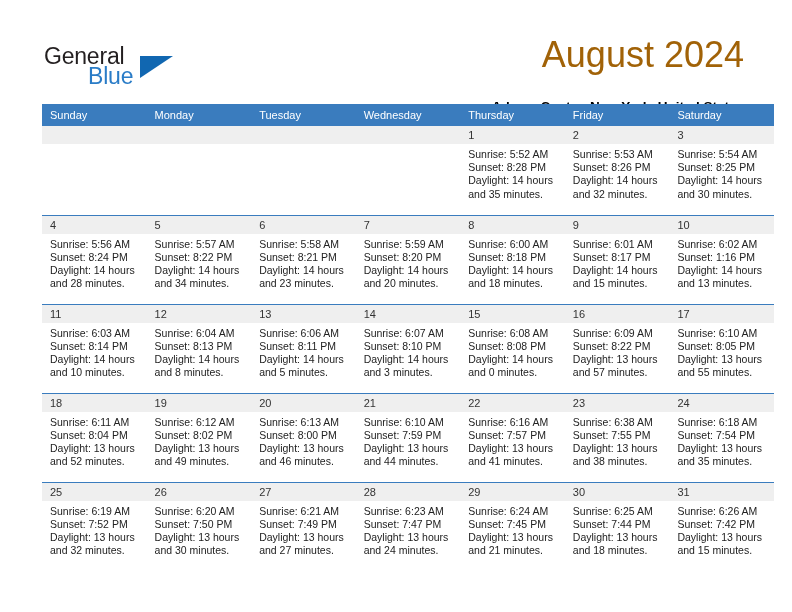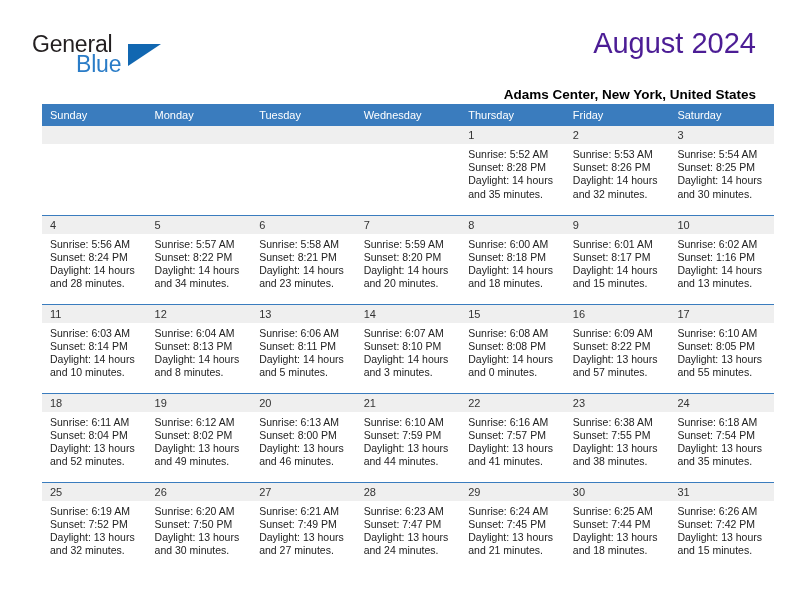--- a/index.html
+++ b/index.html
@@ -9,21 +9,21 @@
     height: 612px;
     background: #ffffff;
     font-family: "Liberation Sans", sans-serif;
     color: #000000;
   }
 
   .page {
     position: relative;
     width: 792px;
     height: 612px;
-    padding: 0;
+    padding: 12px;
   }
 
   
   .top {
     position: relative;
     height: 74px;
     padding: 0 32px;
   }
 
   .logo {
@@ -63,23 +63,23 @@
     border-bottom: 22px solid transparent;
   }
 
   .title-block {
     position: absolute;
     right: 36px;
     top: 26px;
     text-align: right;
   }
   .cal-title {
-    font-size: 29px;
+    font-size: 36px;
     font-weight: normal;
-    color: #4c1d95;
+    color: #a16207;
     line-height: 34px;
     white-space: nowrap;
   }
   .cal-subtitle {
     font-size: 13.5px;
     font-weight: bold;
     color: #000000;
     line-height: 18px;
     margin-top: 26px;
     white-space: nowrap;

